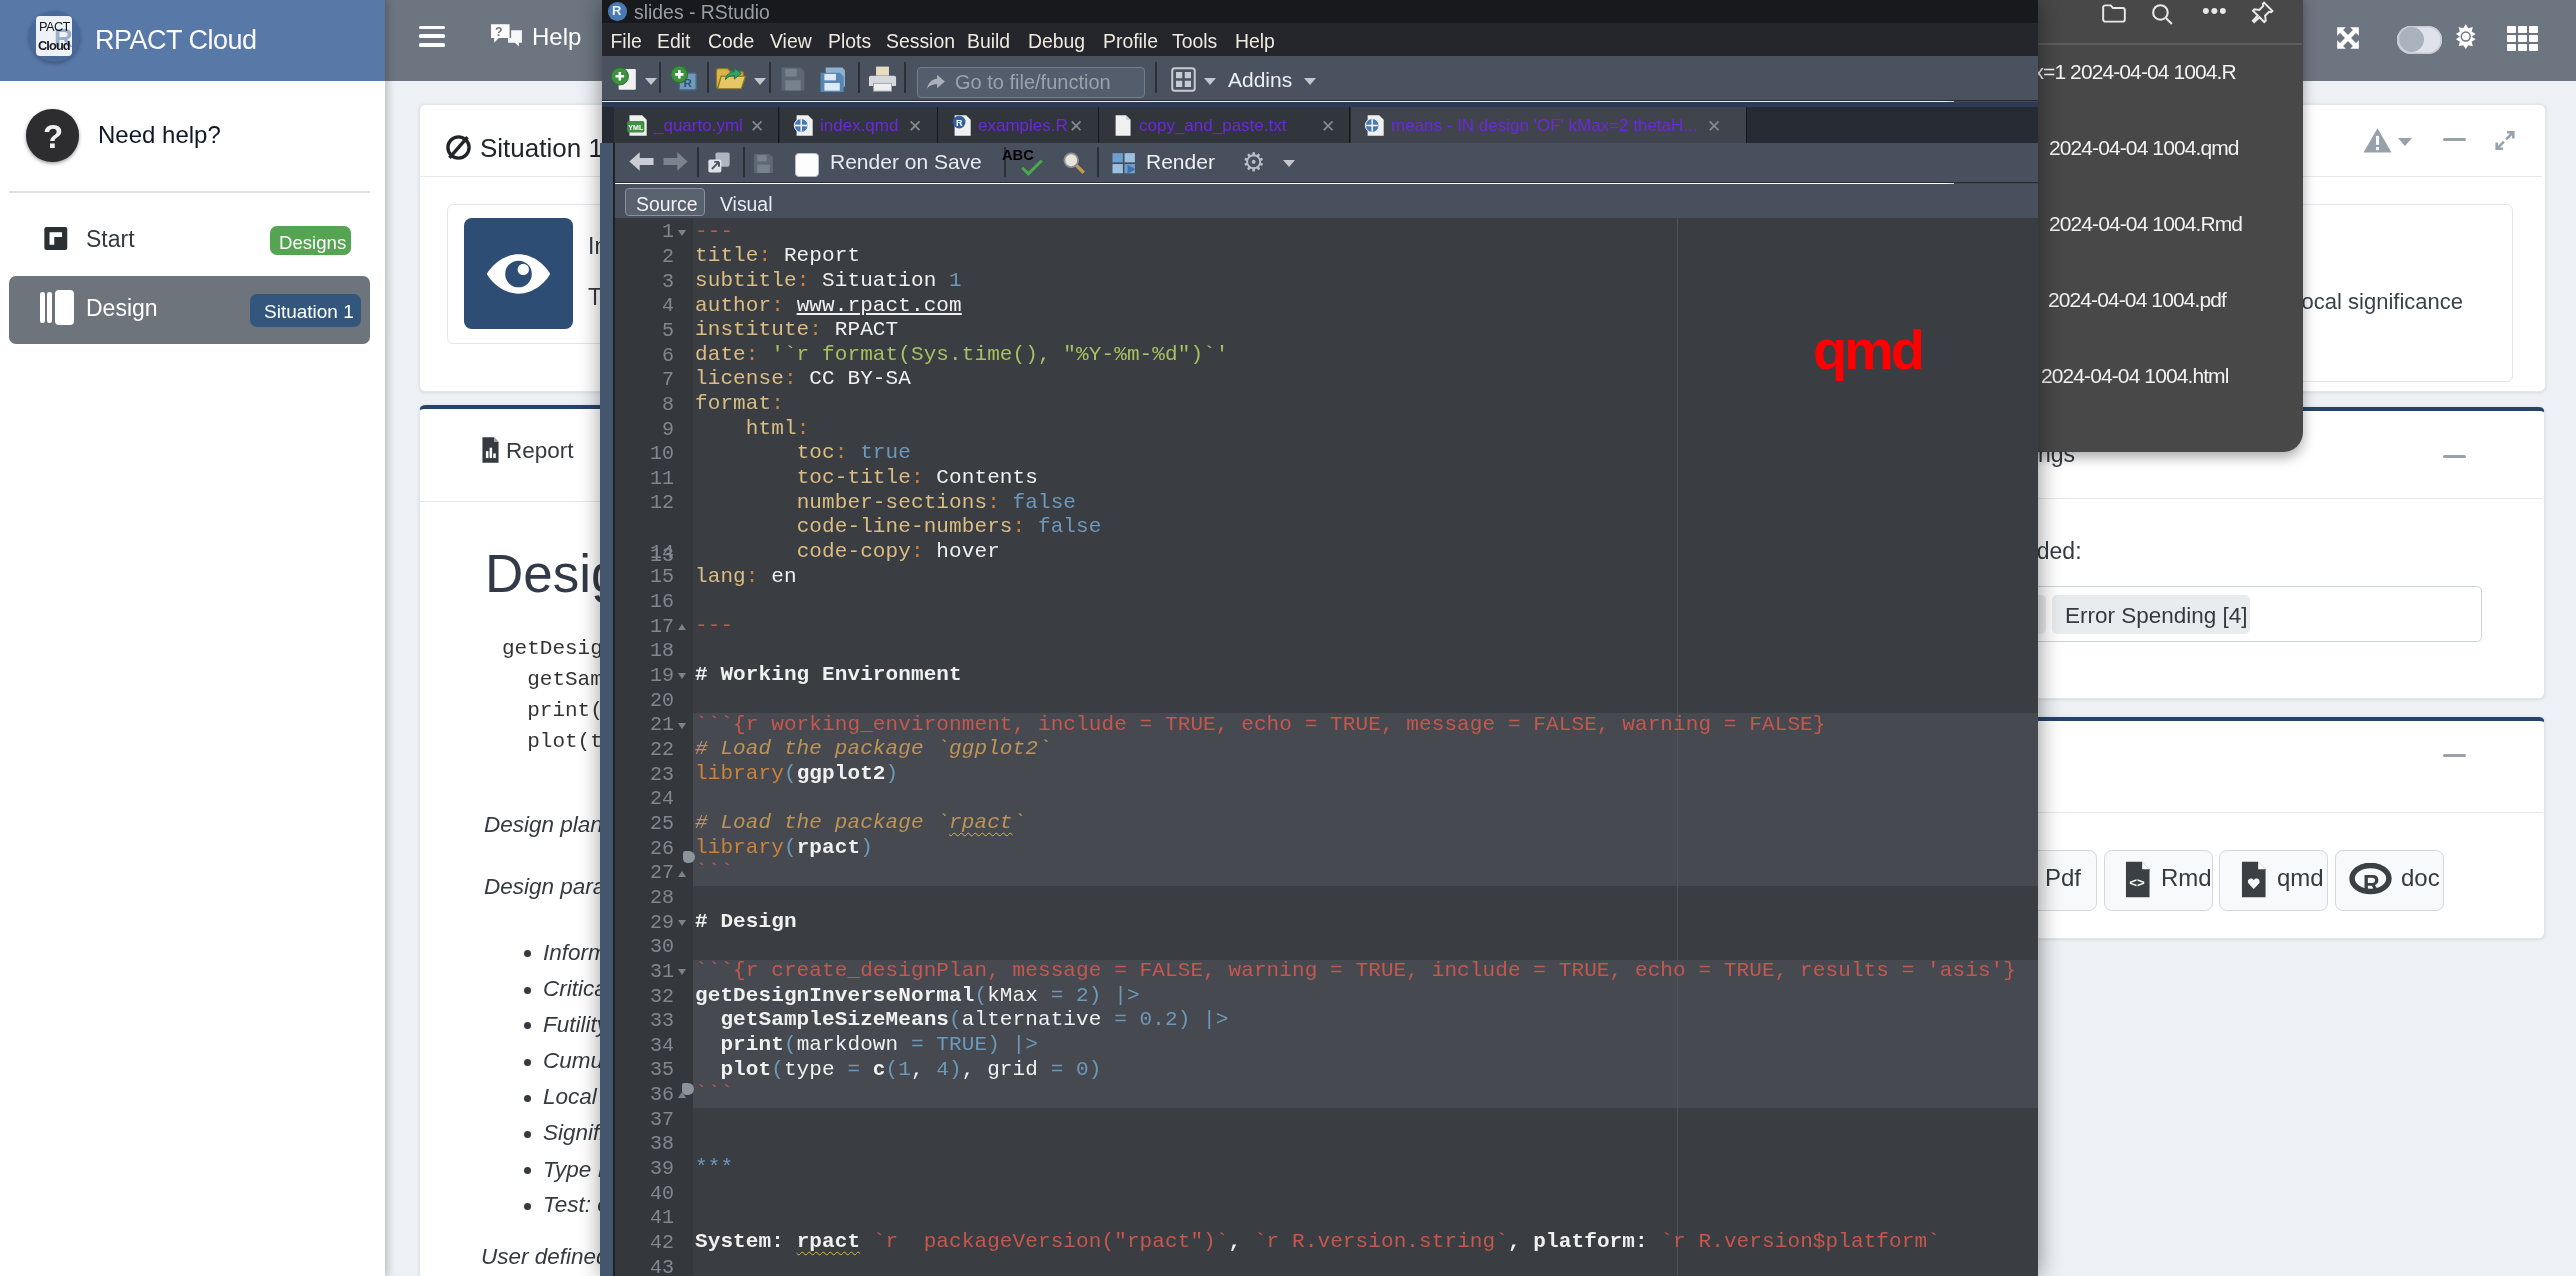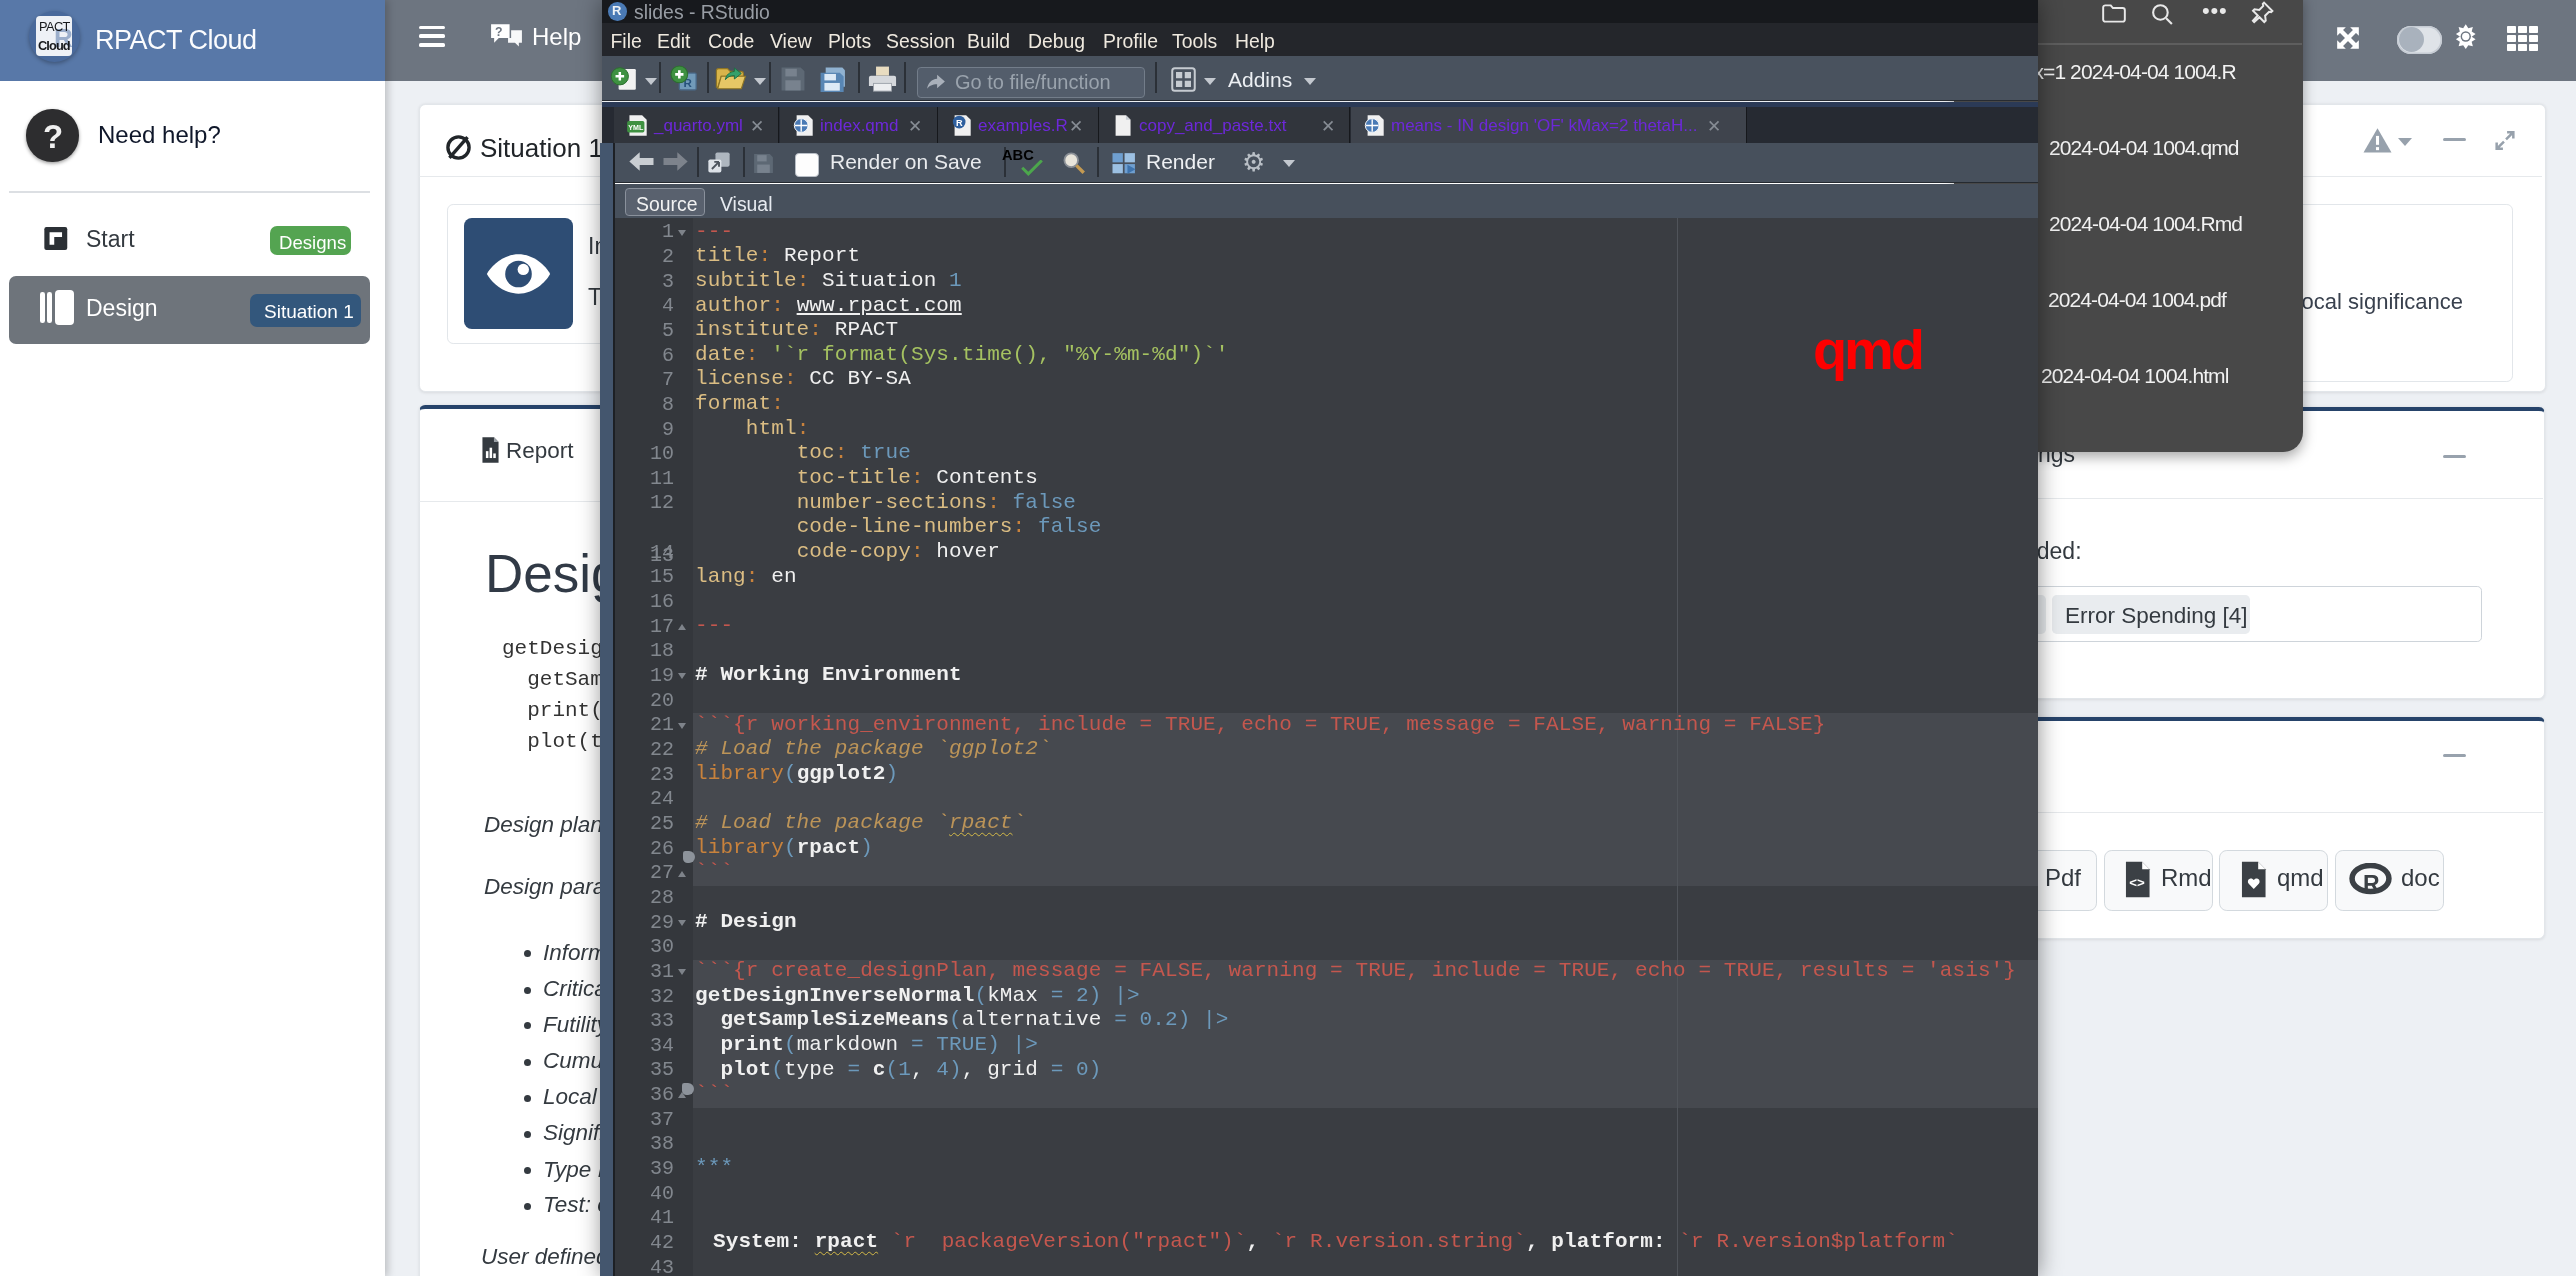--- a/index.html
+++ b/index.html
@@ -521,20 +521,20 @@
       <div class="lno" style="top:914px;">38</div>
       <div class="codeline" style="top:939px;"></div>
       <div class="lno" style="top:939px;">39</div>
       <div class="code" style="left:80px;top:938px;"><span class="n">***</span></div>
       <div class="codeline" style="top:964px;"></div>
       <div class="lno" style="top:964px;">40</div>
       <div class="codeline" style="top:988px;"></div>
       <div class="lno" style="top:988px;">41</div>
       <div class="codeline" style="top:1013px;"></div>
       <div class="lno" style="top:1013px;">42</div>
-      <div class="code" style="left:98px;top:1012px;"><span class="b">System: <span class="sq">rpact</span> </span><span class="r">`r  packageVersion("rpact")`</span><span class="b">, </span><span class="r">`r R.version.string`</span><span class="b">, platform: </span><span class="r">`r R.version$platform`</span></div>
+      <div class="code" style="left:80px;top:1012px;"><span class="b">System: <span class="sq">rpact</span> </span><span class="r">`r  packageVersion("rpact")`</span><span class="b">, </span><span class="r">`r R.version.string`</span><span class="b">, platform: </span><span class="r">`r R.version$platform`</span></div>
       <div class="codeline" style="top:1038px;"></div>
       <div class="lno" style="top:1038px;">43</div>
       <div style="position:absolute;left:68px;top:633px;width:11.6px;height:12.4px;background:#8d939b;border-radius:2.3px 6.2px 6.2px 4.7px;z-index:4;"></div>
       <div style="position:absolute;left:67px;top:865px;width:11.6px;height:12.4px;background:#8d939b;border-radius:2.3px 6.2px 6.2px 4.7px;z-index:4;"></div>
     </div>
   </div>
 <div id="redqmd" class="abs nw">qmd</div>
 
 </body></html>

